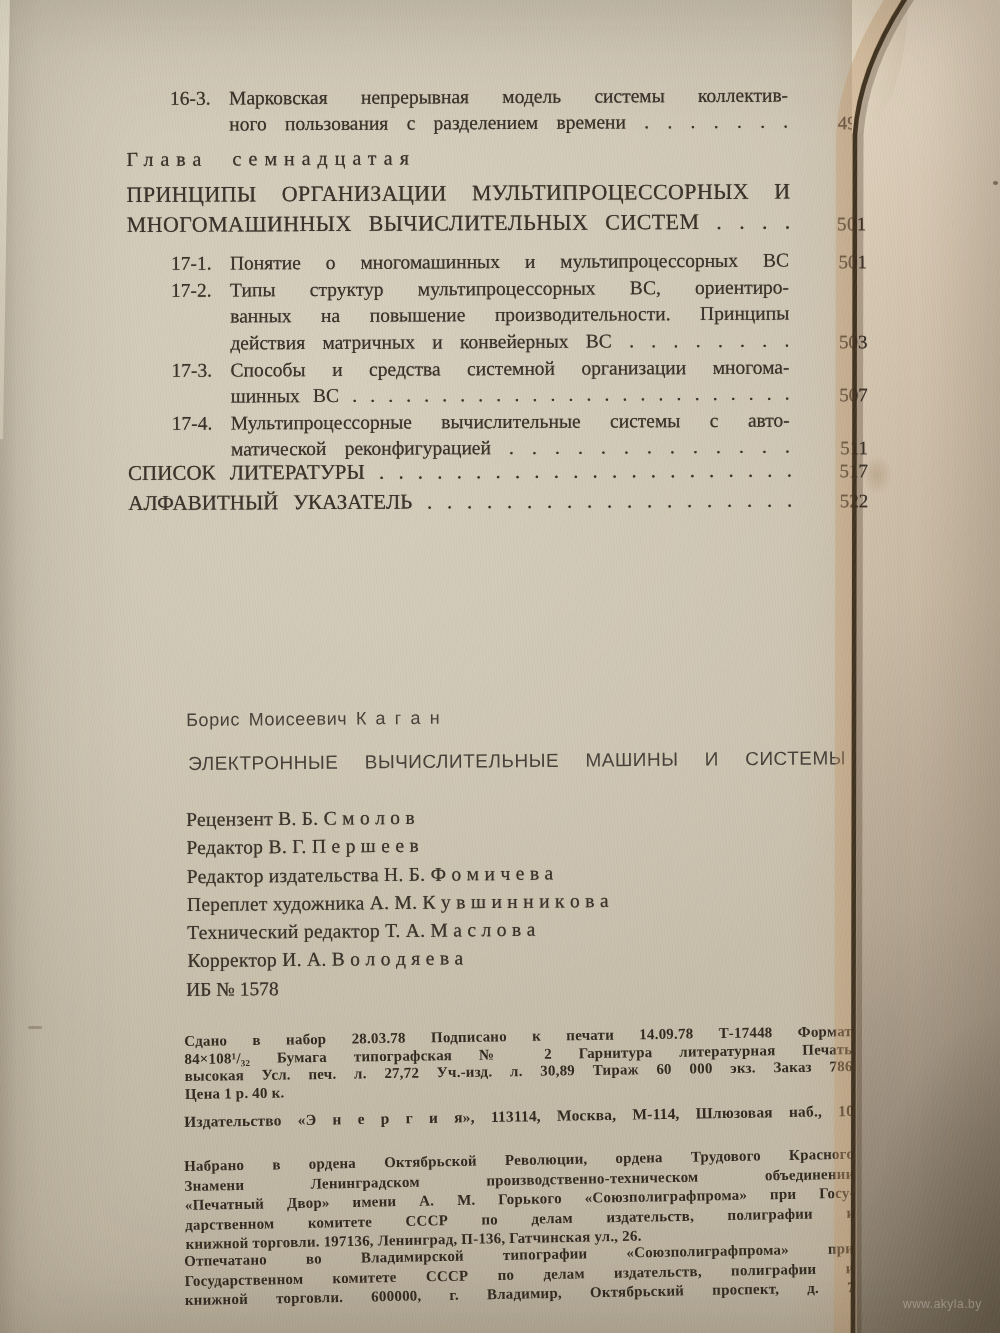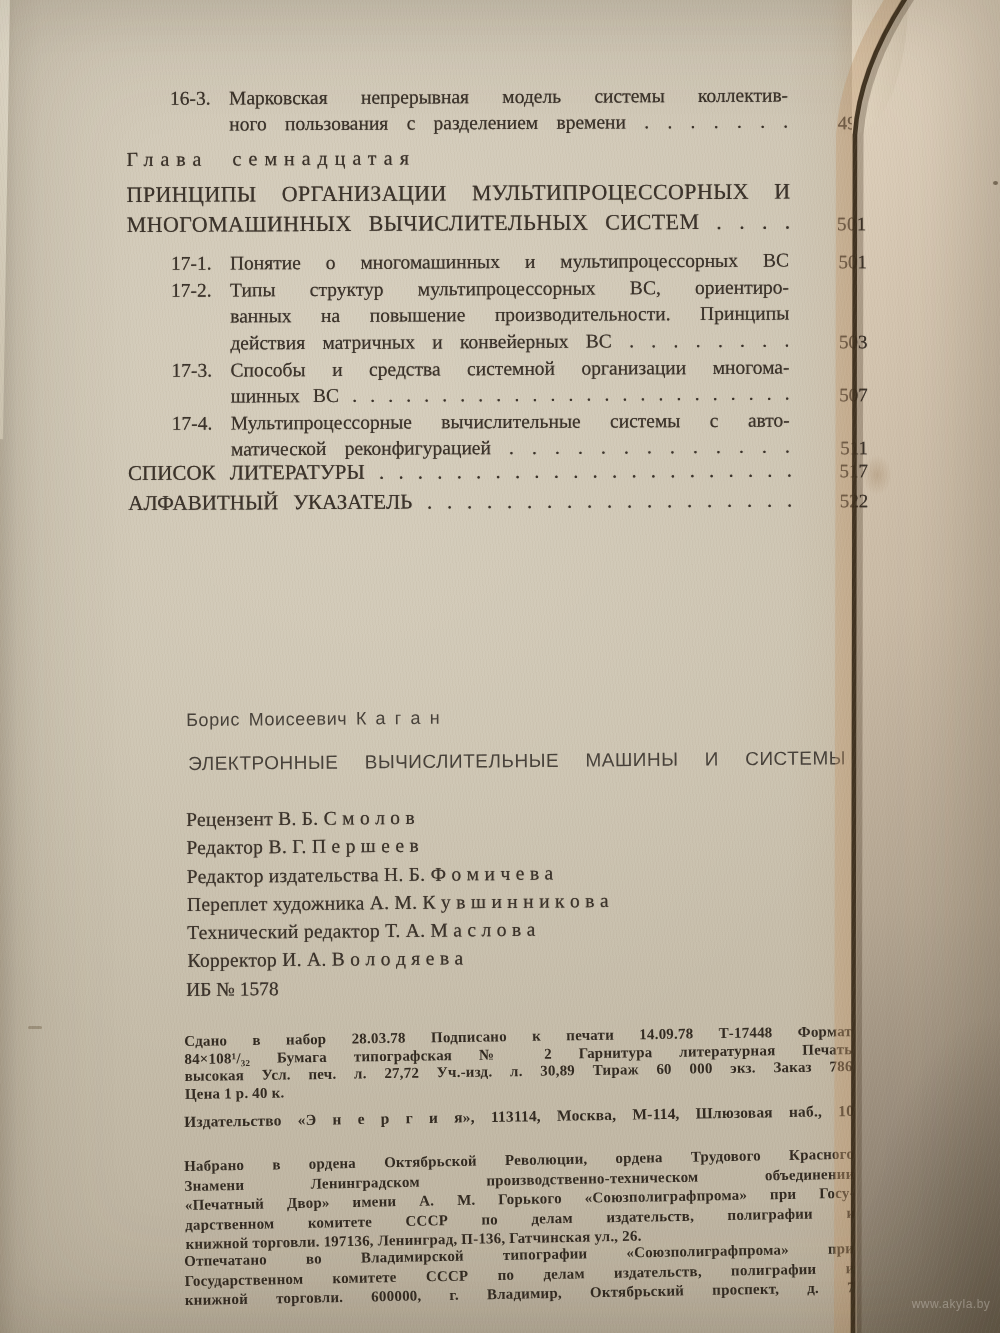--- a/index.html
+++ b/index.html
@@ -85,21 +85,21 @@
           transform:rotate(-0.85deg);transform-origin:0 0;}
   .publisher{position:absolute;left:184px;top:1113px;width:670px;font-size:15.5px;
           transform:rotate(-0.95deg);transform-origin:0 0;}
   .typeset{position:absolute;left:184px;top:1157px;width:670px;line-height:19.6px;
           transform:rotate(-1.05deg);transform-origin:0 0;}
   .printed{position:absolute;left:184px;top:1252px;width:670px;line-height:19.6px;
           transform:rotate(-1.1deg);transform-origin:0 0;}
 
   .watermark{position:absolute;left:903px;top:1297px;width:96px;
      font-family:"Liberation Sans",sans-serif;font-size:12px;letter-spacing:.5px;
-     color:rgba(252,250,242,.30);text-align:center;}
+     color:rgba(252,250,242,.30);text-align:left;}
 </style>
 </head>
 <body>
 
 <div class="scene">
 
   <div class="right-page"></div>
 
   <div class="left-page">
 

